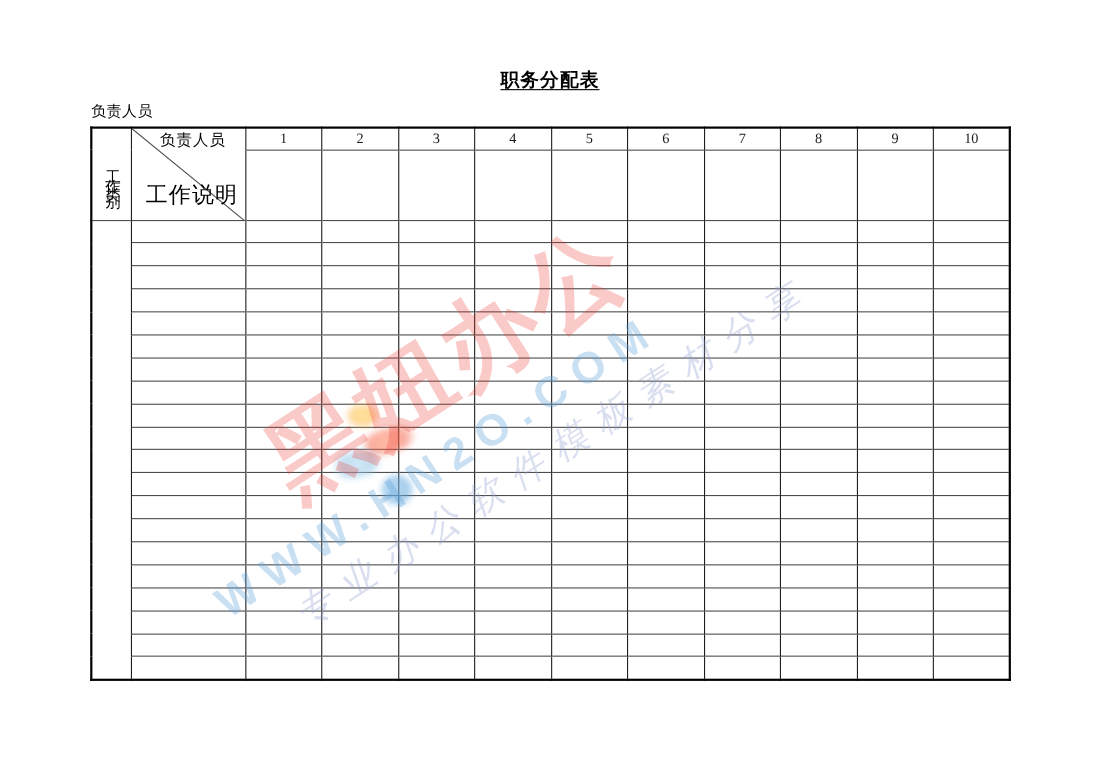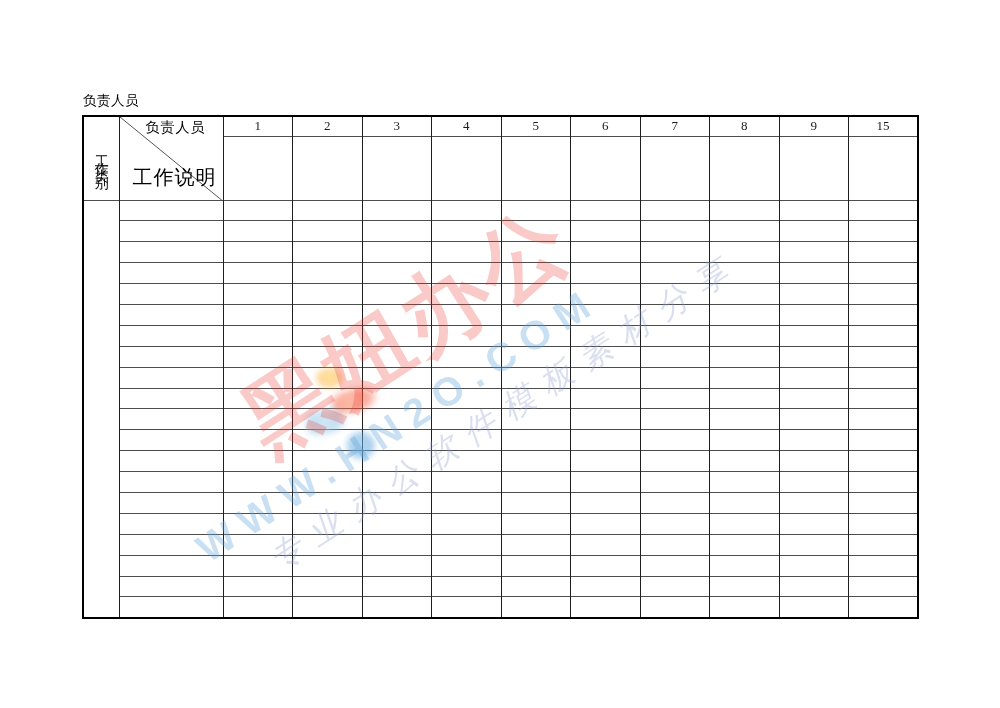--- a/index.html
+++ b/index.html
@@ -118,20 +118,23 @@
     <div class="blob blob-lightblue"></div>
     <div class="blob blob-blue"></div>
   </div>
 
   <div class="watermark">
     <div class="wm-brand" style="color: rgb(238, 50, 40);">黑妞办公</div>
     <div class="wm-url" style="color: rgb(100, 165, 220);">WWW.HN2O.COM</div>
     <div class="wm-slogan" style="color: rgb(145, 160, 210);">专业办公软件模板素材分享</div>
   </div>
 
+  <div class="doc-title">
+    <span>职务分配表</span>
+  </div>
 
   <div class="dept-label">负责人员</div>
 
   <table class="sheet">
     <colgroup>
       <col style="width:36px">
       <col style="width:104px">
     <col style="width: 69.5px;">
         <col style="width: 69.5px;">
         <col style="width: 69.5px;">
@@ -157,21 +160,21 @@
         </th>
       <th class="num-head">1</th>
           <th class="num-head">2</th>
           <th class="num-head">3</th>
           <th class="num-head">4</th>
           <th class="num-head">5</th>
           <th class="num-head">6</th>
           <th class="num-head">7</th>
           <th class="num-head">8</th>
           <th class="num-head">9</th>
-          <th class="num-head">15</th>
+          <th class="num-head">10</th>
         </tr>
       <tr class="hrow2" id="subheader-row">
           <td></td>
           <td></td>
           <td></td>
           <td></td>
           <td></td>
           <td></td>
           <td></td>
           <td></td>

